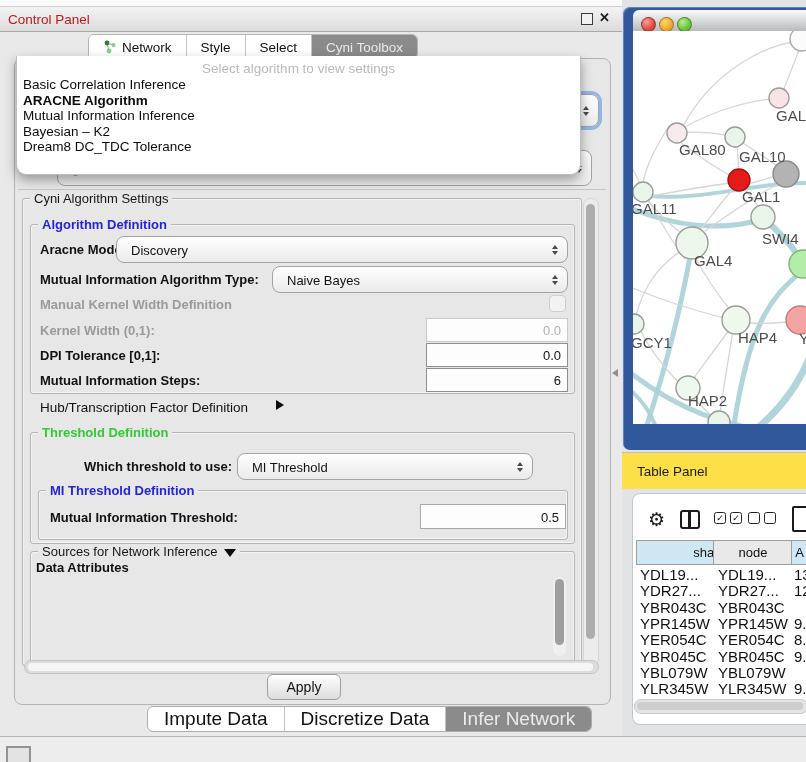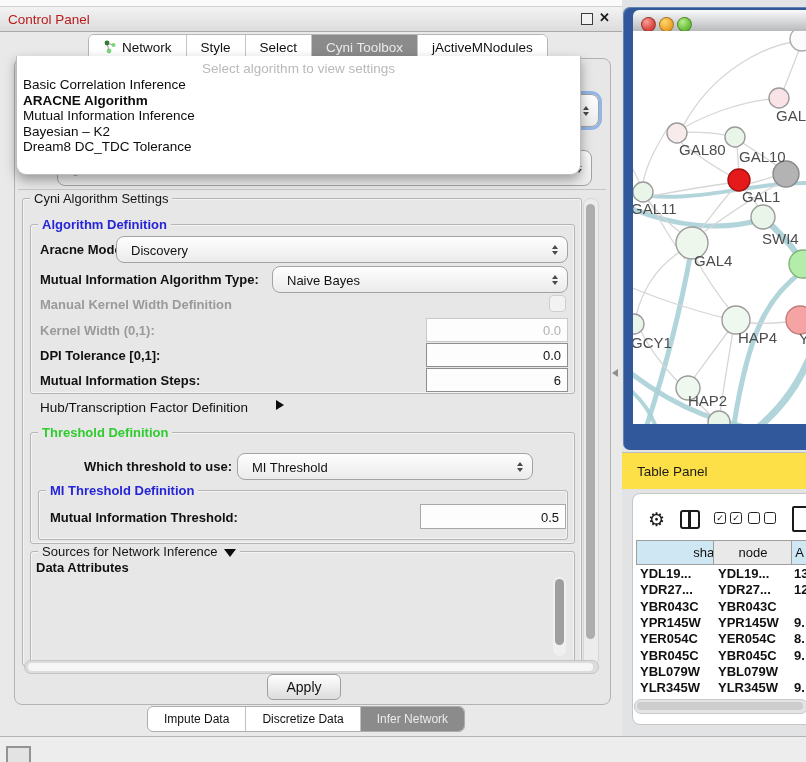--- a/index.html
+++ b/index.html
@@ -48,37 +48,37 @@
   
   .attrlist{left:44px;top:576px;width:523px;height:81px;background:#fff;border:1px solid #ababab;overflow:hidden;}
   .attr-item{height:16px;line-height:16px;width:501px;background:#3f68c5;color:#fff;font-size:13px;padding-left:6px;}
   
   .sb-track{position:absolute;background:#ececec;border:1px solid #d6d6d6;border-radius:7px;}
   .sb-thumb{position:absolute;background:#adadad;border-radius:6px;}
   
   .btn{position:absolute;border:1px solid #9e9e9e;border-radius:6px;background:linear-gradient(#ffffff,#dcdcdc);
        font-size:14px;display:flex;align-items:center;justify-content:center;color:#111;}
   .btabs{left:147px;top:706px;height:24px;display:flex;background:#fff;border:1px solid #adadad;border-radius:6px;overflow:hidden;}
-  .btab{display:flex;align-items:center;justify-content:center;padding:1px 16px;font-size:12px;border-right:1px solid #c2c2c2;}
+  .btab{display:flex;align-items:center;justify-content:center;padding:1px 16px;font-size:19px;border-right:1px solid #c2c2c2;}
   .btab:last-child{border-right:none;}
   .btab.sel{background:#8b8b8b;color:#ebebeb;}
   
   .rightbg{left:622px;top:0;width:184px;height:736px;background:#e2e3e5;}
   .netframe{left:623px;top:7px;width:183px;height:443px;background:#30589b;border-radius:7px 0 0 7px;
             box-shadow:inset 1px 1px 0 rgba(255,255,255,.25);}
   .nethead{left:633px;top:10px;width:173px;height:21px;background:linear-gradient(#fafafa,#b8babc);
            border-bottom:1px solid #808285;border-radius:6px 0 0 0;}
   .light{position:absolute;top:7px;width:13px;height:13px;border-radius:50%;border:1px solid rgba(0,0,0,.3);}
   .netcanvas{left:633px;top:31px;width:173px;height:393px;background:#fff;overflow:hidden;}
   
   .tphead{left:622px;top:452px;width:184px;height:36px;background:#fde047;border-top:1px solid #bdbdbd;}
   .tpanel{left:632px;top:493px;width:174px;height:230px;background:#fff;border:1px solid #c6c6c6;border-radius:8px 0 0 8px;}
   .hcell{position:absolute;top:540px;height:23px;border:1px solid #9e9e9e;border-right:none;
          display:flex;align-items:center;justify-content:center;font-size:13px;overflow:hidden;}
-  .tcell{position:absolute;font-size:13px;white-space:nowrap;overflow:hidden;font-weight:bold;}
+  .tcell{position:absolute;font-size:15px;white-space:nowrap;overflow:hidden;}
   .cbx{position:absolute;width:10px;height:10px;border:1.6px solid #222;border-radius:2.5px;
        font-size:9px;line-height:10px;text-align:center;color:#111;background:#fff;}
   
   .bstrip{left:0;top:736px;width:806px;height:26px;background:#ededed;border-top:1px solid #b3b3b3;}
   .minibox{left:6px;top:746px;width:21px;height:16px;border:2px solid #939393;background:#e3e3e3;}
   .hubarrow{width:0;height:0;border-top:5.5px solid transparent;border-bottom:5.5px solid transparent;border-left:8px solid #0c0c0c;display:inline-block;}
   .downarrow{width:0;height:0;border-left:6px solid transparent;border-right:6px solid transparent;border-top:8px solid #0c0c0c;display:inline-block;margin-left:6px;vertical-align:middle;}
   .colpair{width:16px;height:15px;border:2.4px solid #1a1a1a;border-radius:3px;position:relative;}
   .colpair:before{content:"";position:absolute;left:6.2px;top:0;width:2.4px;height:15px;background:#1a1a1a;}
   .docic{width:15px;height:22px;border:2.4px solid #1a1a1a;border-radius:2px;background:#fff;}
@@ -106,23 +106,20 @@
       <span>Network</span>
     </div>
     <div class="tab">
         <span>Style</span>
       </div>
     <div class="tab">
         <span>Select</span>
       </div>
     <div class="tab sel">
         <span>Cyni Toolbox</span>
-      </div>
-    <div class="tab">
-        <span>jActiveMNodules</span>
       </div>
   </div>
 
   <div class="abs content"></div>
 
   <div class="abs combo" style="left:420px;top:94px;width:177px;height:31px;box-shadow:0 0 0 3px rgba(100,155,230,.65);">
     <span class="step">
         <span class="tu"></span>
         <span class="td"></span>
       </span>

